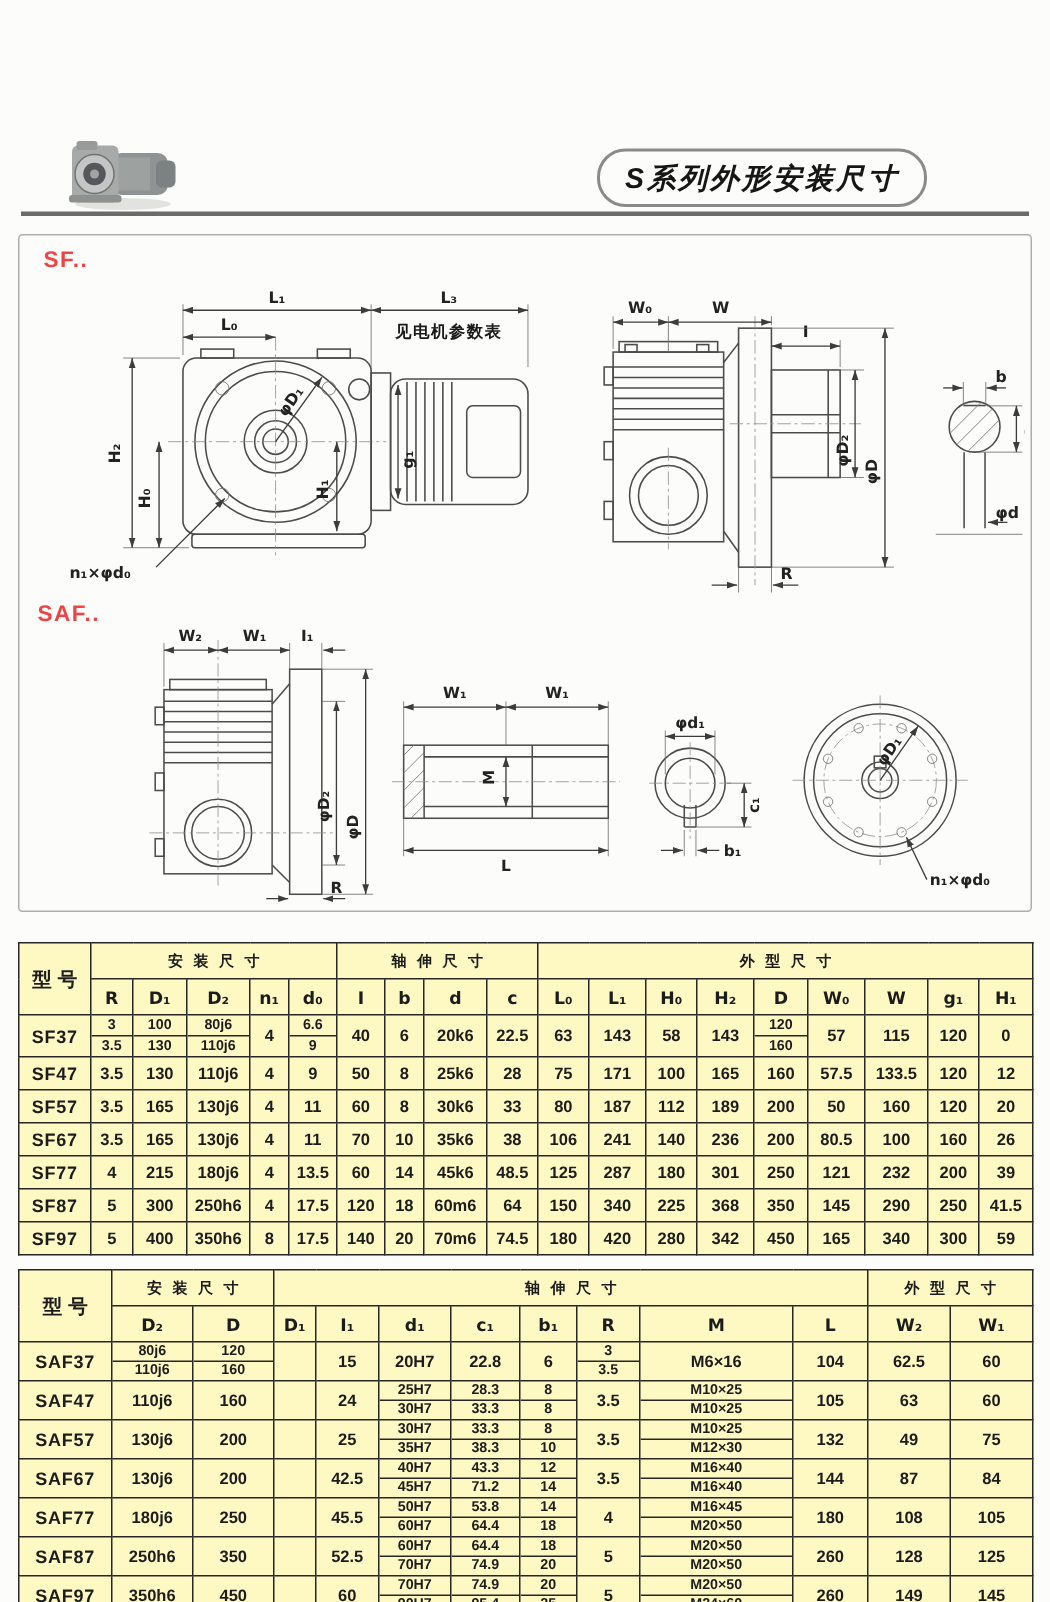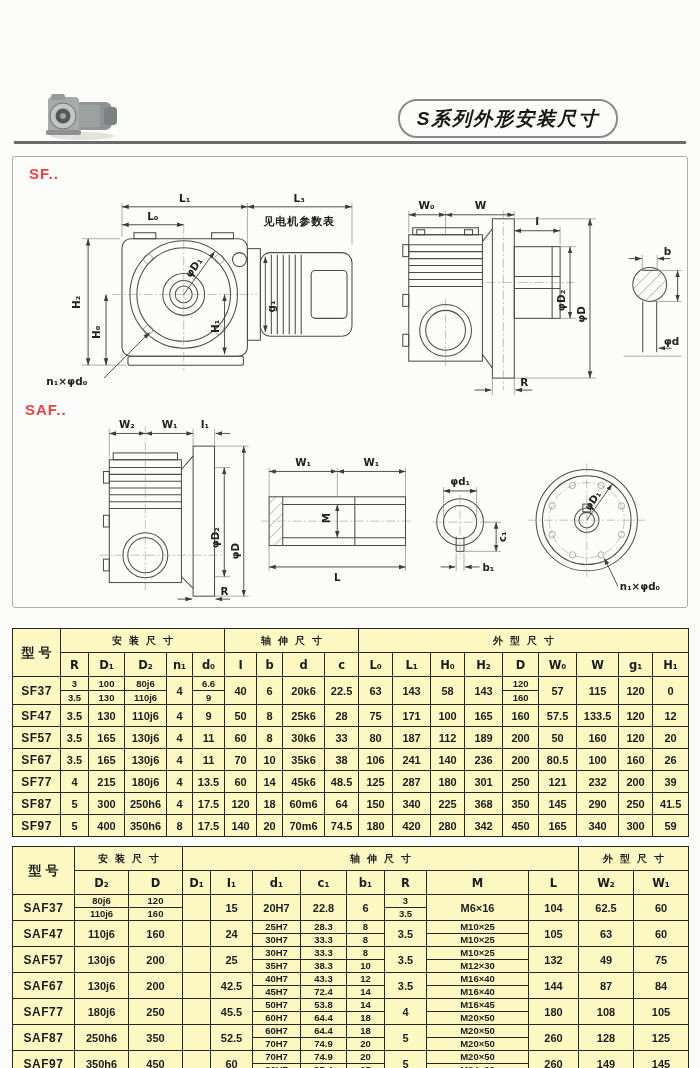--- a/index.html
+++ b/index.html
@@ -750,21 +750,21 @@
           <td>42.5</td>
           <td>
             <div class="sp">
               <div>40H7</div>
               <div>45H7</div>
             </div>
           </td>
           <td>
             <div class="sp">
               <div>43.3</div>
-              <div>72.4</div>
+              <div>71.2</div>
             </div>
           </td>
           <td>
             <div class="sp">
               <div>12</div>
               <div>14</div>
             </div>
           </td>
           <td>3.5</td>
           <td>

